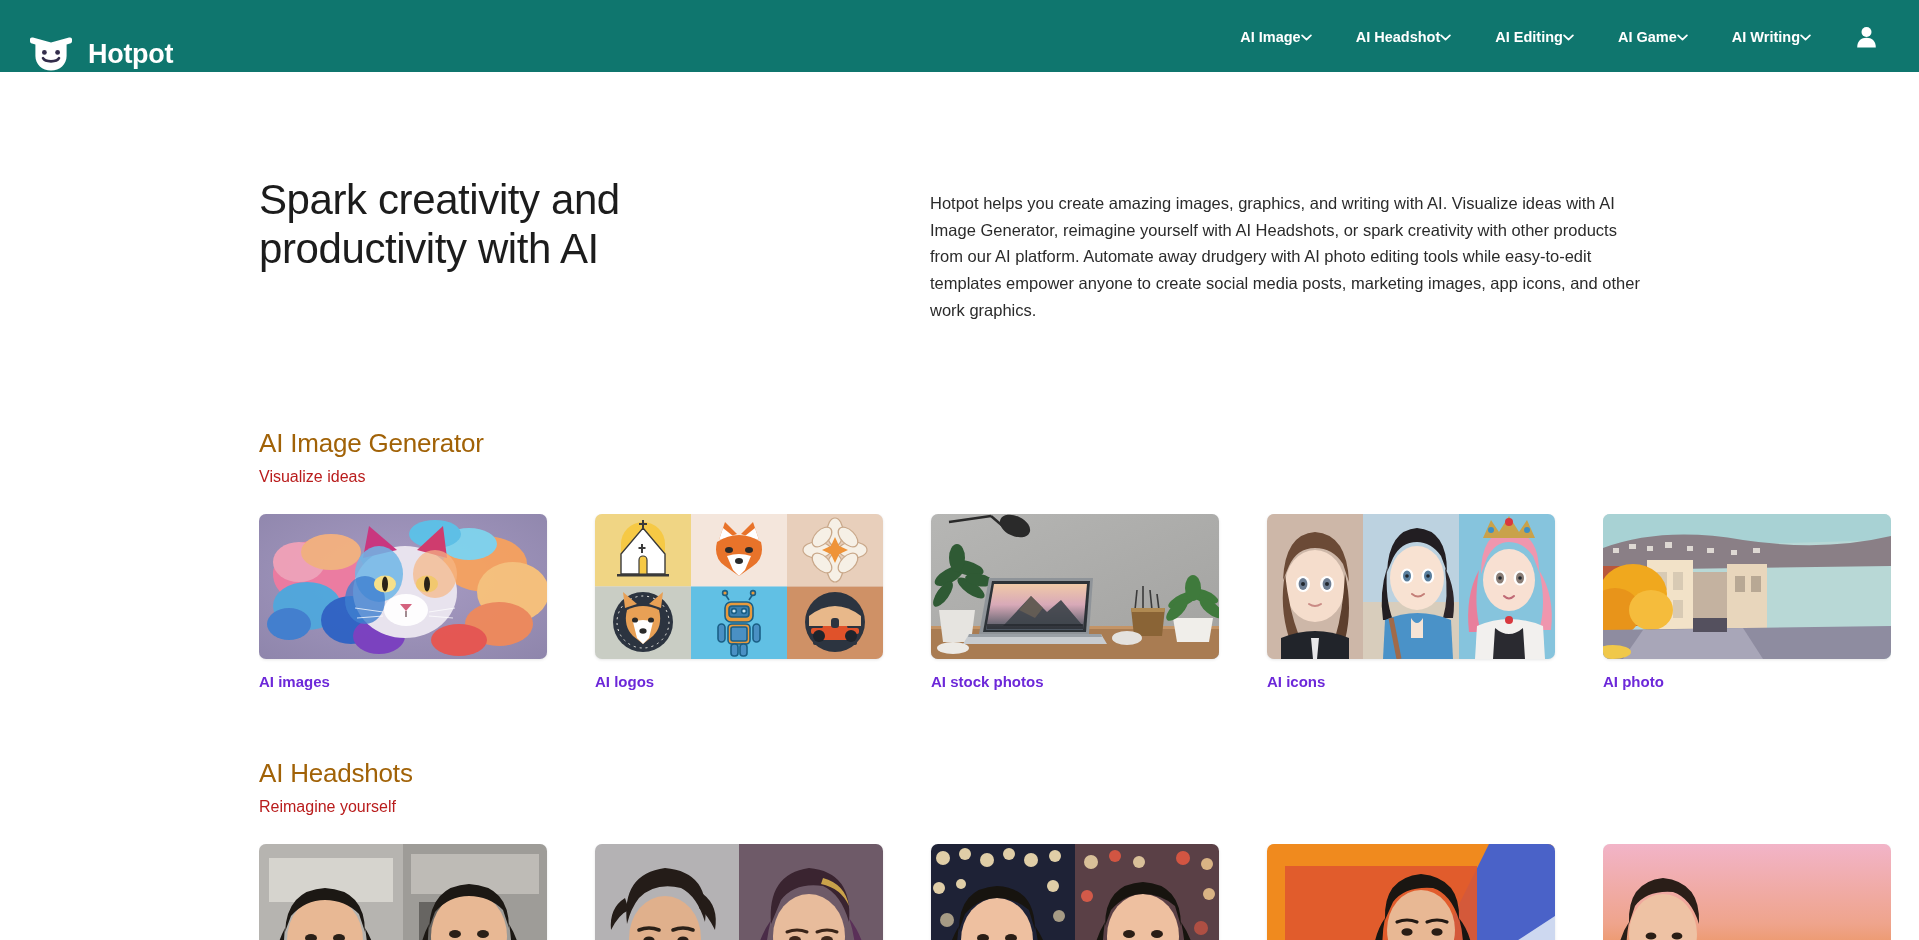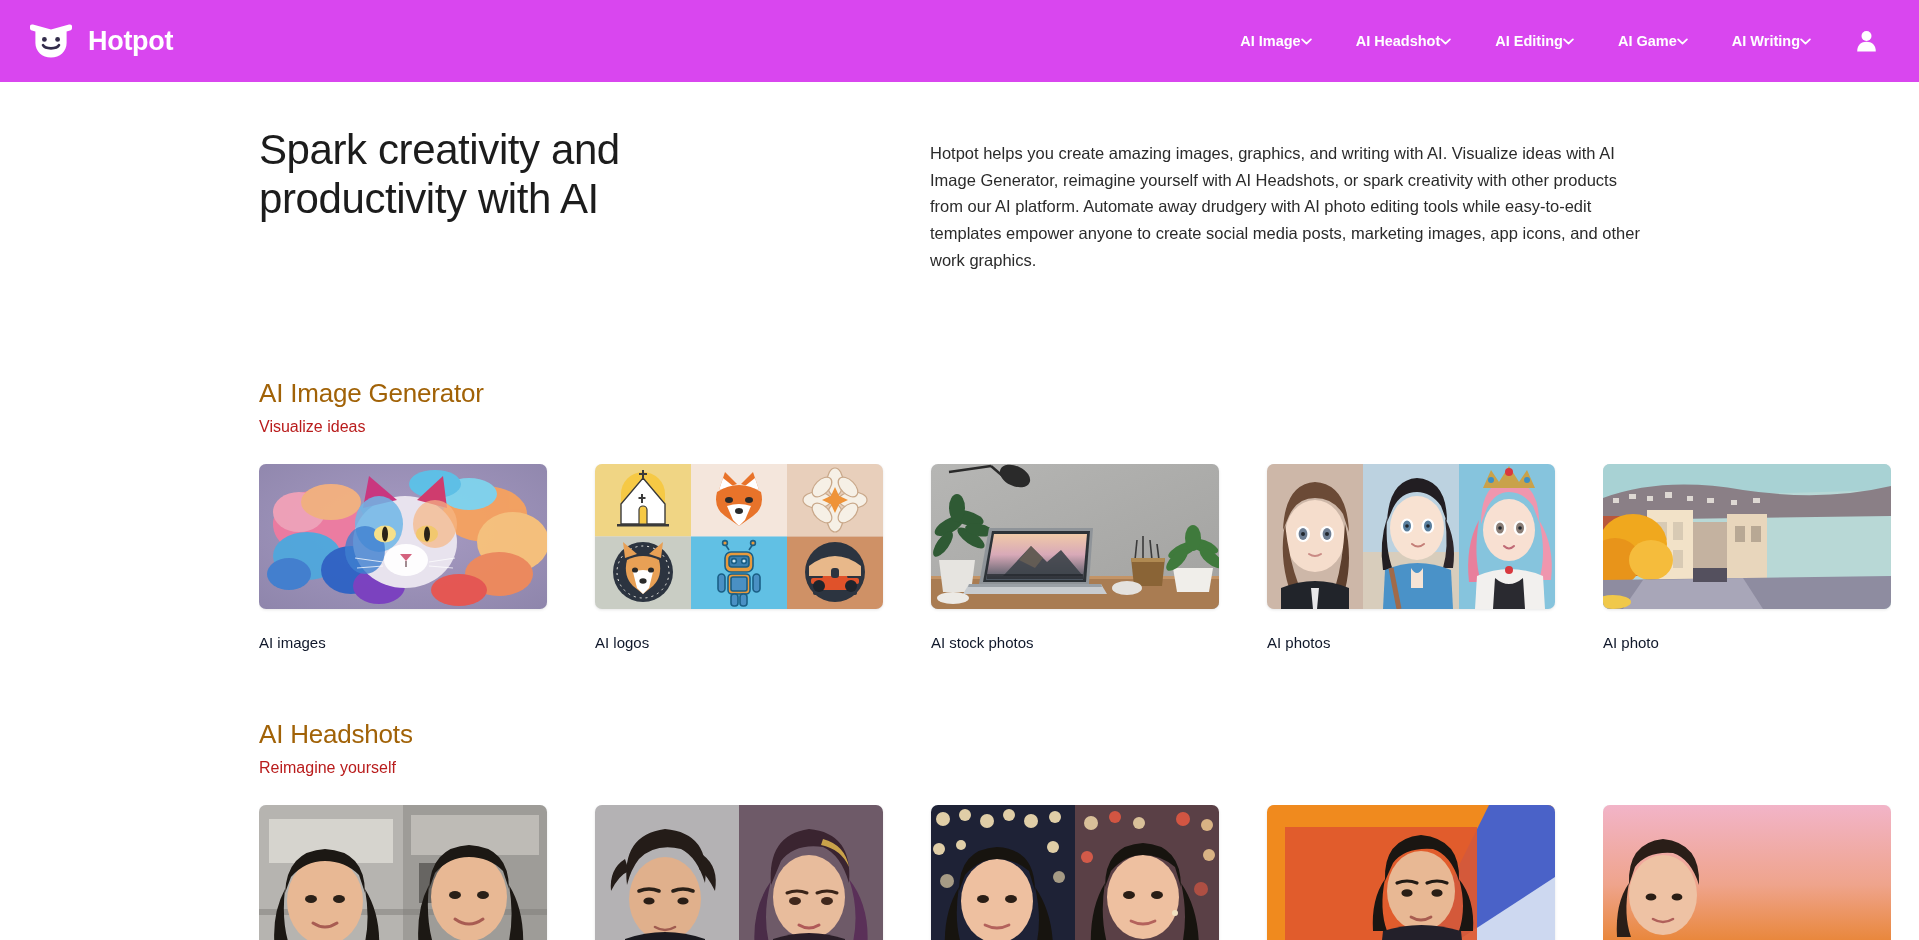--- a/index.html
+++ b/index.html
@@ -5,24 +5,24 @@
   * { box-sizing: border-box; margin: 0; padding: 0; }
   html, body {
     width: 1919px; height: 940px;
     background: #ffffff;
     font-family: "Liberation Sans", sans-serif;
     overflow: hidden;
   }
 
   
   .header {
-    height: 82px;
-    background: #d946ef;
+    height: 72px;
+    background: #0f766e;
     display: flex;
-    align-items: center;
+    align-items: flex-end;
     padding: 0 30px 0 28px;
     position: relative;
   }
   .brand { display: flex; align-items: center; gap: 14px; cursor: pointer; }
   .logo-mark { width: 46px; height: 36px; display: block; }
   .brand-name {
     color: #ffffff;
     font-size: 27px;
     font-weight: 700;
     letter-spacing: -0.3px;
@@ -53,21 +53,21 @@
     display: flex; align-items: center; justify-content: center;
     cursor: pointer;
   }
   .account-icon { width: 21px; height: 22px; display: block; }
 
   
   .page { padding: 0 0 0 259px; }
 
   .hero {
     display: flex;
-    padding-top: 44px;
+    padding-top: 104px;
     gap: 0;
   }
   .hero-left { width: 630px; flex: none; padding-right: 72px; }
   .hero-title {
     font-size: 42px;
     line-height: 1.16;
     font-weight: 400;
     color: #1c1c1c;
     letter-spacing: -0.4px;
   }
@@ -104,24 +104,25 @@
     width: 288px;
     height: 145px;
     border-radius: 7px;
     overflow: hidden;
     position: relative;
     background: #e9e9ec;
     box-shadow: 0 1px 3px rgba(0,0,0,0.10);
   }
   .thumb svg { display: block; width: 100%; height: 100%; }
   .card-label {
-    margin-top: 25px;
+    margin-top: 14px;
     font-size: 15px;
-    color: #0f172a;
+    color: #6d28d9;
     white-space: nowrap;
+    font-weight: bold;
   }
   
   .card-clip { width: 288px; flex: none; overflow: hidden; cursor: pointer; }
 
   .row-clip { overflow: hidden; }
 </style>
 </head>
 <body>
 
 <div class="header">
@@ -461,21 +462,21 @@
               <circle cx="233" cy="64" r="1.8" fill="#20262e"></circle>
             <ellipse cx="253" cy="64" rx="6.4" ry="7.4" fill="#fff"></ellipse>
               <ellipse cx="253" cy="64" rx="4" ry="5.6" fill="#8a7d76"></ellipse>
               <circle cx="253" cy="64" r="1.8" fill="#20262e"></circle>
             <path d="M237 82 Q242 87 247 82" stroke="#c06a76" stroke-width="2" fill="none" stroke-linecap="round"></path>
             <path d="M210 112 Q242 98 276 112 L278 145 L208 145 Z" fill="#f2f0ee"></path>
             <path d="M228 114 Q242 126 256 114 L258 145 L226 145 Z" fill="#2a2a30"></path>
             <circle cx="242" cy="106" r="4" fill="#d8383f"></circle>
           </svg>
         </div>
-        <div class="card-label">AI photos</div>
+        <div class="card-label">AI icons</div>
       </div>
 
       <div class="card-clip">
         <div class="thumb">
           <svg viewBox="0 0 288 145" preserveAspectRatio="xMidYMid slice">
             <rect width="288" height="145" fill="#b8d8d6"></rect>
             <path d="M0 0 L288 0 L288 26 L0 34 Z" fill="#a8d2d4"></path>
             <path d="M0 34 Q60 12 140 26 Q220 38 288 22 L288 52 L0 56 Z" fill="#8a7f86"></path>
             <g fill="#e8e2dc" opacity="0.9">
               <rect x="10" y="34" width="6" height="5"></rect>

